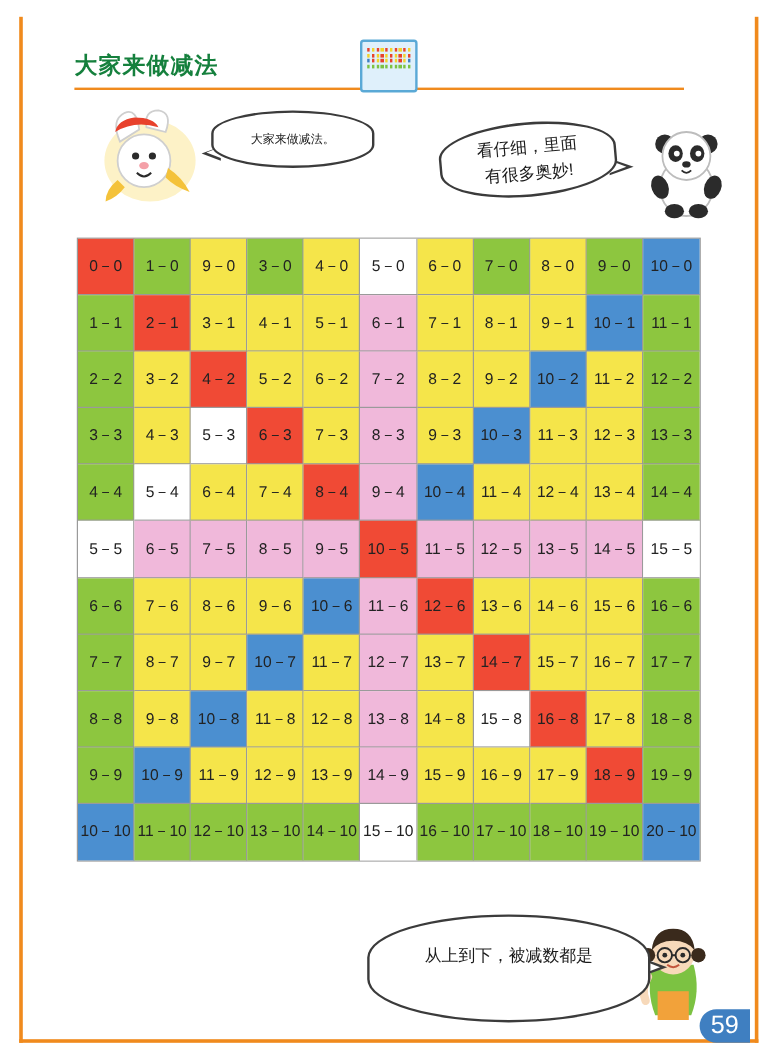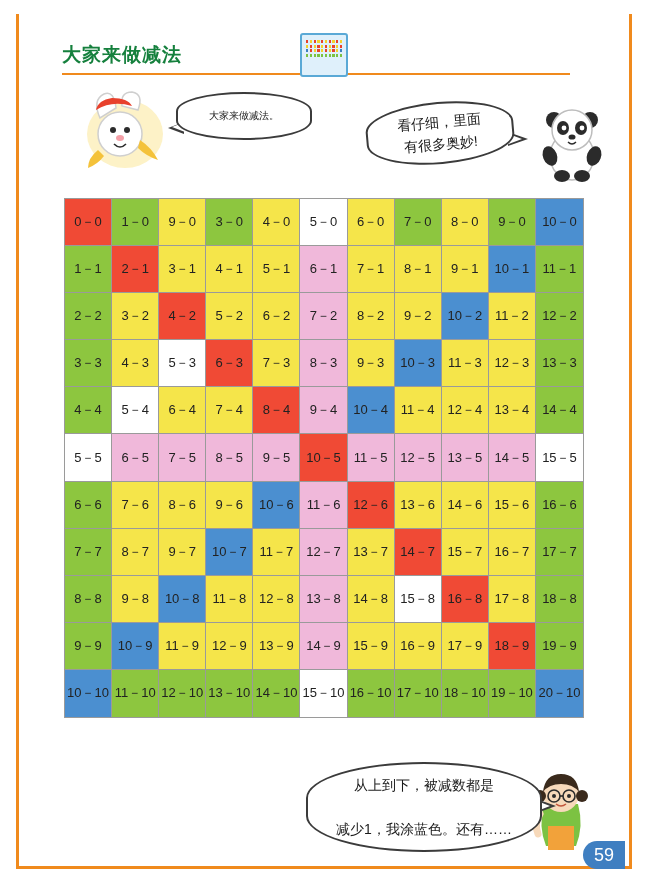--- a/index.html
+++ b/index.html
@@ -203,21 +203,21 @@
   .c-white  { background: #ffffff; }
 
   
   .page-num {
     position: absolute;
     right: 22px; bottom: 14px;
     width: 42px; height: 28px;
     background: #3f7fc1;
     border-radius: 14px 0 0 14px;
     color: #ffffff;
-    font-size: 18px;
+    font-size: 21px;
     display: flex;
     align-items: center;
     justify-content: center;
   }
 </style>
 </head>
 <body>
 
 <div class="page">
 
@@ -346,21 +346,20 @@
       <span>有很多奥妙!</span>
     </span>
   </div>
 
   <div class="tail tail-3"></div>
   <div class="tail tail-3b"></div>
   <div class="bubble bubble-3">
     <span class="btxt">
       <span>从上到下，被减数都是</span><br>
       <br>
-      <span>减少1，我涂蓝色。还有……</span>
     </span>
   </div>
 
   <div class="grid" id="grid">
       <div class="cellbox c-red">0－0</div>
       <div class="cellbox c-green">1－0</div>
       <div class="cellbox c-yellow">9－0</div>
       <div class="cellbox c-green">3－0</div>
       <div class="cellbox c-yellow">4－0</div>
       <div class="cellbox c-white">5－0</div>

